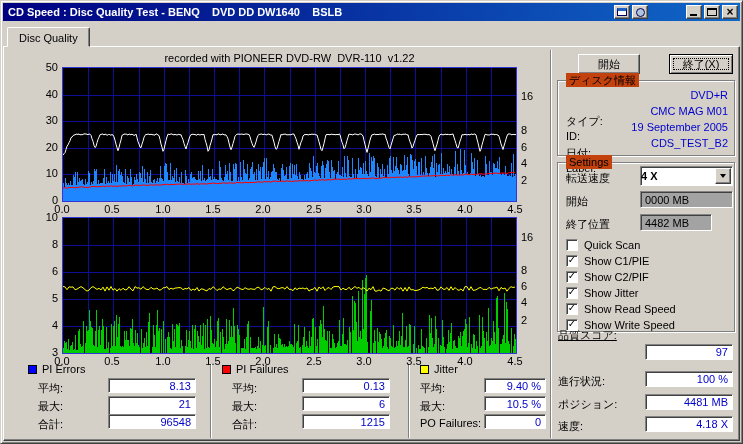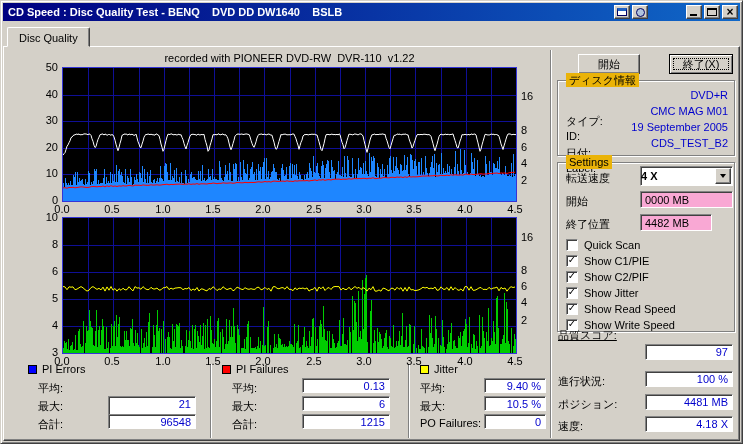--- a/index.html
+++ b/index.html
@@ -31,28 +31,28 @@
   .vsep{position:absolute;width:2px;border-left:1px solid #808080;border-right:1px solid #fff;}
   #sep-main{left:550px;top:50px;height:388px;}
   #sep-s1{left:210px;top:364px;height:74px;}
   #sep-s2{left:408px;top:364px;height:74px;}
   .btn{position:absolute;background:#d4d0c8;border:1px solid;border-color:#fff #404040 #404040 #fff;box-shadow:inset -1px -1px 0 #808080;display:flex;align-items:center;justify-content:center;}
   .btn.default{border:1px solid #000;box-shadow:inset 1px 1px 0 #fff,inset -1px -1px 0 #808080;}
   .btn.default::after{content:"";position:absolute;inset:3px;border:1px dotted #000;}
   #btn-start{left:578px;top:54px;width:62px;height:20px;}
   #btn-exit{left:669px;top:54px;width:64px;height:20px;}
   .groupbox{position:absolute;border:1px solid #808080;box-shadow:1px 1px 0 #fff,inset 1px 1px 0 #fff;}
-  .legend{position:absolute;top:-8px;left:8px;background:#eab308;padding:0 3px;line-height:14px;}
+  .legend{position:absolute;top:-8px;left:8px;background:#c2410c;padding:0 3px;line-height:14px;}
   #gb-disc{left:557px;top:80px;width:178px;height:76px;}
   #gb-settings{left:557px;top:162px;width:178px;height:170px;}
   #disc-info-rows{position:absolute;inset:0;}
   .glabel{position:absolute;left:8px;margin-top:25px;}
   .gvalue{position:absolute;right:6px;color:#0000cc;}
   .plabel{position:absolute;}
-  .edit{position:absolute;display:flex;align-items:center;padding:0 4px;background:#f9a8d4;border:1px solid;border-color:#848484 #fff #fff #848484;box-shadow:inset 1px 1px 0 #404040;}
+  .edit{position:absolute;display:flex;align-items:center;padding:0 4px;background:#a3a3a3;border:1px solid;border-color:#848484 #fff #fff #848484;box-shadow:inset 1px 1px 0 #404040;}
   #lbl-speed{left:566px;top:171px;}
   #combo-speed{left:640px;top:166px;width:93px;height:20px;position:absolute;display:flex;background:#fff;border:1px solid;border-color:#848484 #fff #fff #848484;box-shadow:inset 1px 1px 0 #404040;}
   .ctxt{flex:1;display:flex;align-items:center;padding-left:0;font-weight:bold;}
   .carrow{width:16px;margin:1px;background:#d4d0c8;border:1px solid;border-color:#fff #404040 #404040 #fff;box-shadow:inset -1px -1px 0 #808080;display:flex;align-items:center;justify-content:center;}
   .tri{width:0;height:0;border-left:3px solid transparent;border-right:3px solid transparent;border-top:4px solid #000;}
   #lbl-start{left:566px;top:194px;}
   #edit-start{left:640px;top:191px;width:93px;height:17px;}
   #lbl-end{left:566px;top:217px;}
   #edit-end{left:640px;top:214px;width:72px;height:17px;}
   .cbrow{position:absolute;display:flex;align-items:center;gap:6px;height:13px;}
@@ -201,20 +201,21 @@
     <div class="valbox" style="position: absolute; left: 645px; top: 371px; width: 88px; height: 16px;">100 %</div>
     <span class="plabel" style="position: absolute; left: 558px; top: 397px;">ポジション:</span>
     <div class="valbox" style="position: absolute; left: 645px; top: 394px; width: 88px; height: 16px;">4481 MB</div>
     <span class="plabel" style="position: absolute; left: 558px; top: 419px;">速度:</span>
     <div class="valbox" style="position: absolute; left: 645px; top: 416px; width: 88px; height: 16px;">4.18 X</div>
     <div class="stat-head" style="position: absolute; left: 28px; top: 363px;">
       <span class="swatch" style="background: rgb(0, 0, 255);"></span>
       <span>PI Errors</span>
     </div>
     <span class="stat-label" style="position: absolute; left: 38px; top: 381px;">平均:</span>
+    <div class="valbox" style="position: absolute; left: 108px; top: 378px; width: 88px; height: 15px;">8.13</div>
     <span class="stat-label" style="position: absolute; left: 38px; top: 399px;">最大:</span>
     <div class="valbox" style="position: absolute; left: 108px; top: 396px; width: 88px; height: 31px;">21</div>
     <span class="stat-label" style="position: absolute; left: 38px; top: 417px;">合計:</span>
     <div class="valbox" style="position: absolute; left: 108px; top: 414px; width: 88px; height: 15px;">96548</div>
     <div class="stat-head" style="position: absolute; left: 222px; top: 363px;">
       <span class="swatch" style="background: rgb(255, 0, 0);"></span>
       <span>PI Failures</span>
     </div>
     <span class="stat-label" style="position: absolute; left: 232px; top: 381px;">平均:</span>
     <div class="valbox" style="position: absolute; left: 302px; top: 378px; width: 88px; height: 15px;">0.13</div>

